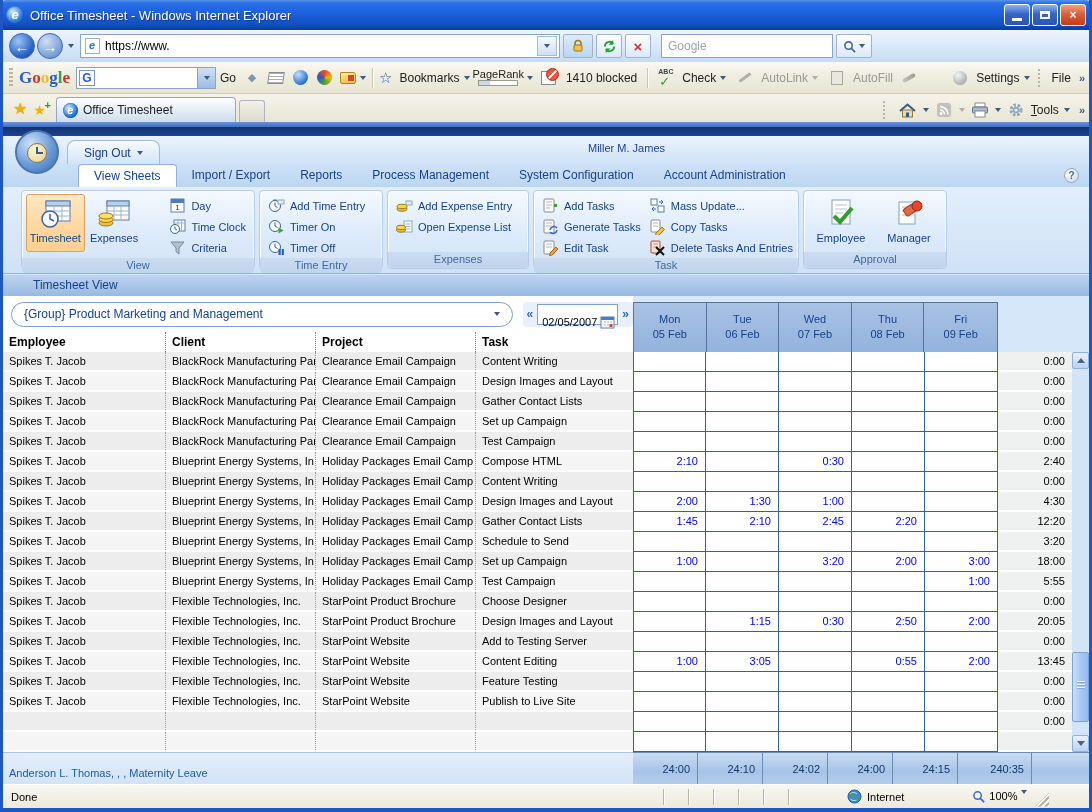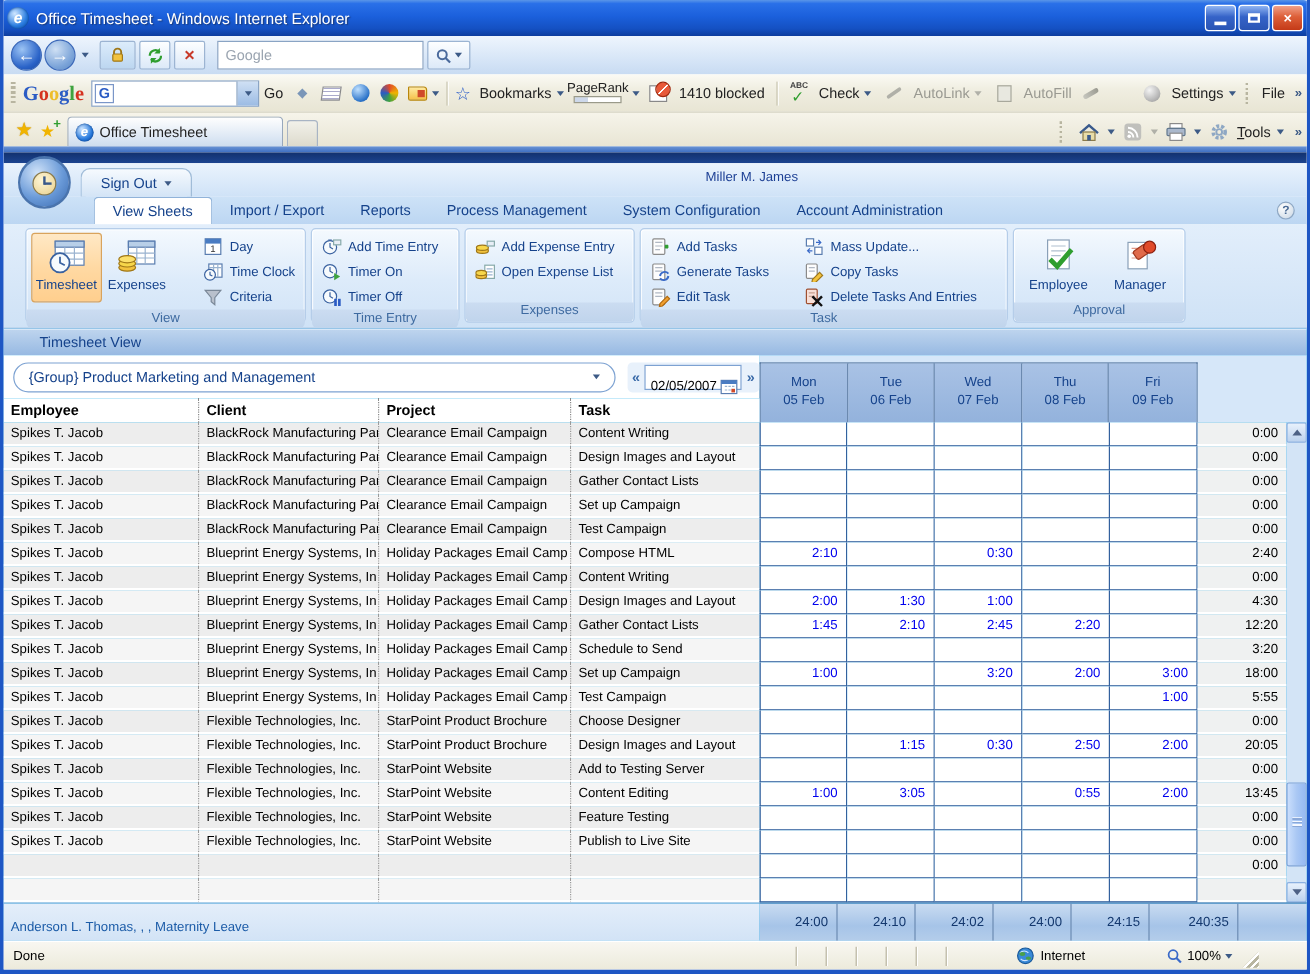--- a/index.html
+++ b/index.html
@@ -187,21 +187,21 @@
   .foot-totals { position:absolute; left:630px; top:0; right:0; height:32px; border-top:1px solid #6a8cb8;
     background:linear-gradient(180deg,#cadcf1,#a6c4e8 60%,#b4cdea); display:flex; }
   .ft-cell { width:65px; border-right:1px solid #6d8cb4; font-size:11px; color:#14386e; text-align:right; padding:10px 7px 0 0; }
   .ft-cell.grand { width:74px; }
 
   
   .statusbar { top:784px; height:24px; background:linear-gradient(180deg,#f8f7f1,#eceadb); border-top:1px solid #fff; display:flex; align-items:center; }
   .status-text { font-size:11px; color:#000; padding-left:8px; flex:0 0 660px; }
   .sep-tick { width:1px; height:16px; background:#b8b5a0; box-shadow:1px 0 0 #fff; margin-right:24px; }
   .zone { display:flex; align-items:center; gap:5px; font-size:11px; color:#000; margin-left:34px; }
-  .zoom-panel { display:flex; align-items:center; gap:4px; font-size:11px; margin-left:68px; }
+  .zoom-panel { display:flex; align-items:flex-start; gap:4px; font-size:11px; margin-left:68px; }
   .grip-corner { width:14px; height:14px; margin:6px 2px 0 8px;
     background:repeating-linear-gradient(135deg,#b8b5a0 0 2px,#fff 2px 4px); clip-path:polygon(100% 0,100% 100%,0 100%); }
 </style>
 </head>
 <body>
 
 <div class="window">
 
   <div class="band titlebar">
     <div class="ie-ball">e</div>
@@ -214,20 +214,27 @@
           <span class="maxg"></span>
         </div>
       <div class="wbtn close">×</div>
     </div>
   </div>
 
   <div class="band addrbar">
     <div class="navcircle">←</div>
     <div class="navcircle fwd">→</div>
     <span class="dd addr-dd"></span>
+    <div class="url-box">
+      <span class="page-ico"></span>
+      <span class="url-text">https://www.</span>
+      <span class="url-dd">
+          <span class="dd"></span>
+        </span>
+    </div>
     <div class="sq-btn lock-btn">
       <svg width="14" height="14" viewBox="0 0 14 14">
           <path d="M4 6V4.5a3 3 0 0 1 6 0V6" fill="none" stroke="#a07818" stroke-width="1.6"></path>
           <rect x="3" y="6" width="8" height="6" rx="1" fill="#f2c23e" stroke="#a07818"></rect>
         </svg>
     </div>
     <div class="sq-btn">
       <svg width="15" height="15" viewBox="0 0 16 16">
           <path d="M3 8a5 5 0 0 1 9-3" fill="none" stroke="#2f9e2f" stroke-width="2"></path>
           <path d="M12 1v5h-5z" fill="#2f9e2f"></path>
@@ -498,21 +505,21 @@
                 <ellipse cx="5" cy="12" rx="4.5" ry="2.2" fill="#f2c23e" stroke="#a07818"></ellipse>
                 <ellipse cx="5" cy="9.5" rx="4.5" ry="2.2" fill="#f7d64a" stroke="#a07818"></ellipse>
               </svg>
           <span>Open Expense List</span>
         </div>
       </div>
         </div>
       <div class="grp-caption">Expenses</div>
     </div>
 
-    <div class="grp" style="width:307px">
+    <div class="grp" style="width:266px">
       <div class="grp-body">
         <div class="smallcol" style="width:128px">
           <div class="smallbtn">
             <svg class="ic16" viewBox="0 0 17 17">
                 <rect x="2" y="2" width="10" height="13" rx="1" fill="#fdfdfd" stroke="#8a8a8a"></rect>
                 <path d="M4 5h6M4 8h6M4 11h4" stroke="#b0b8c4"></path>
                 <path d="M12 8.5h3M13.5 7v3" stroke="#2f9e2f" stroke-width="2.4"></path>
               </svg>
             <span>Add Tasks</span>
           </div>

